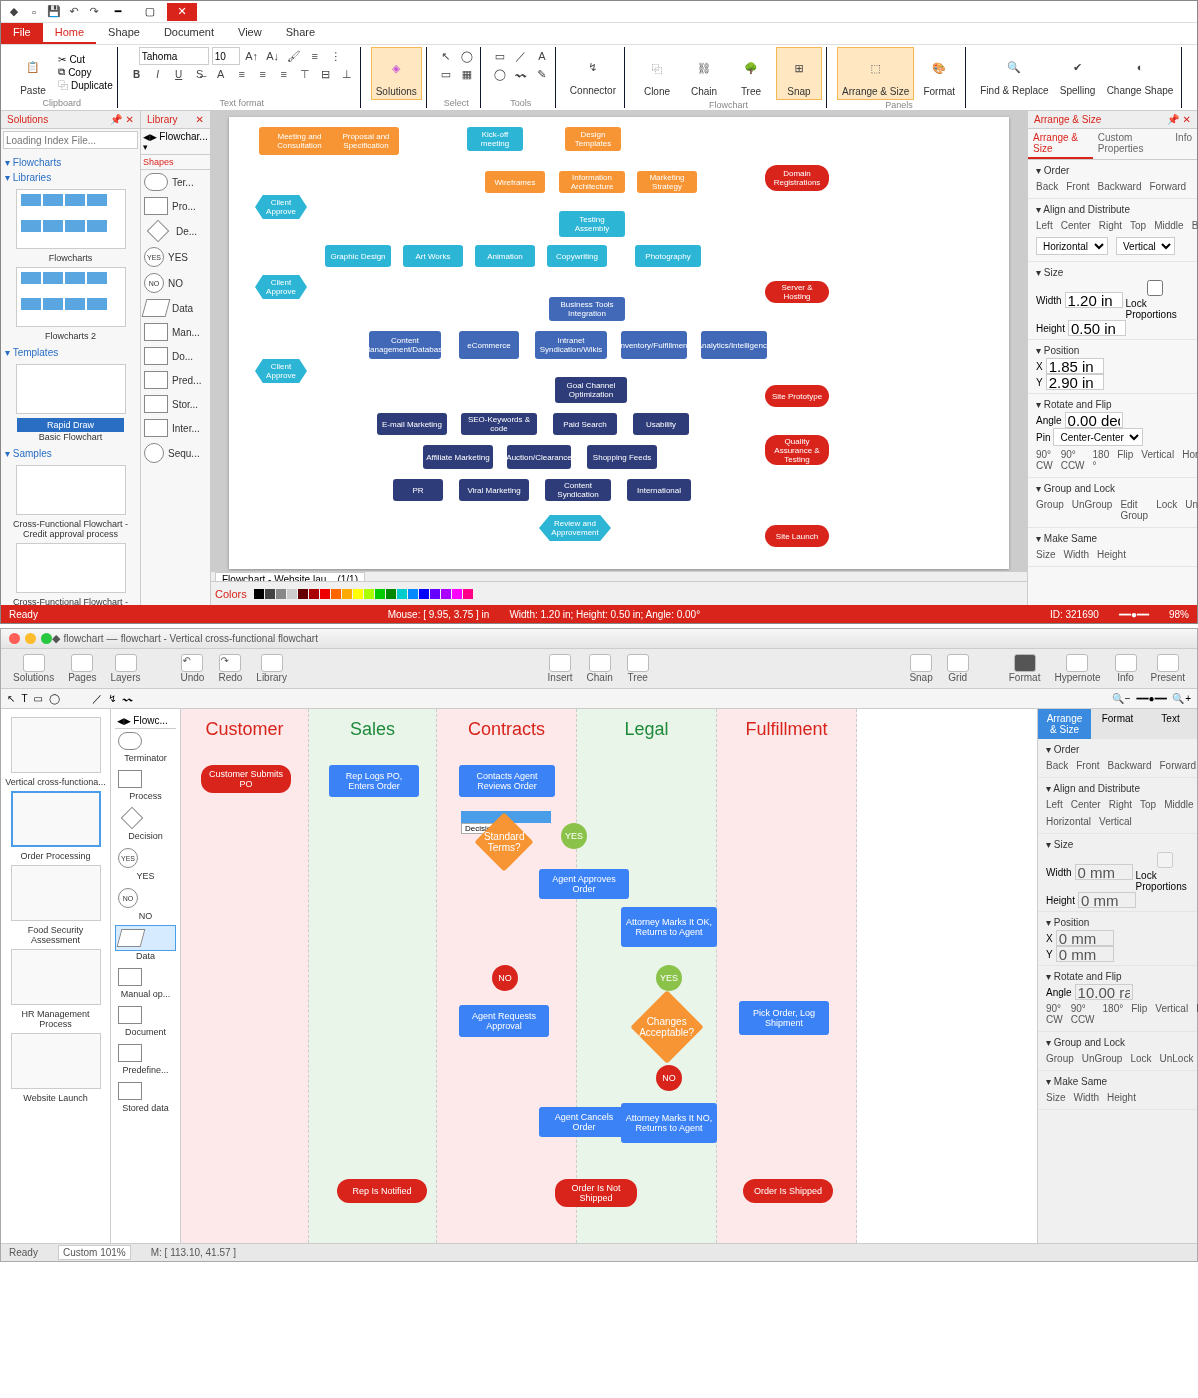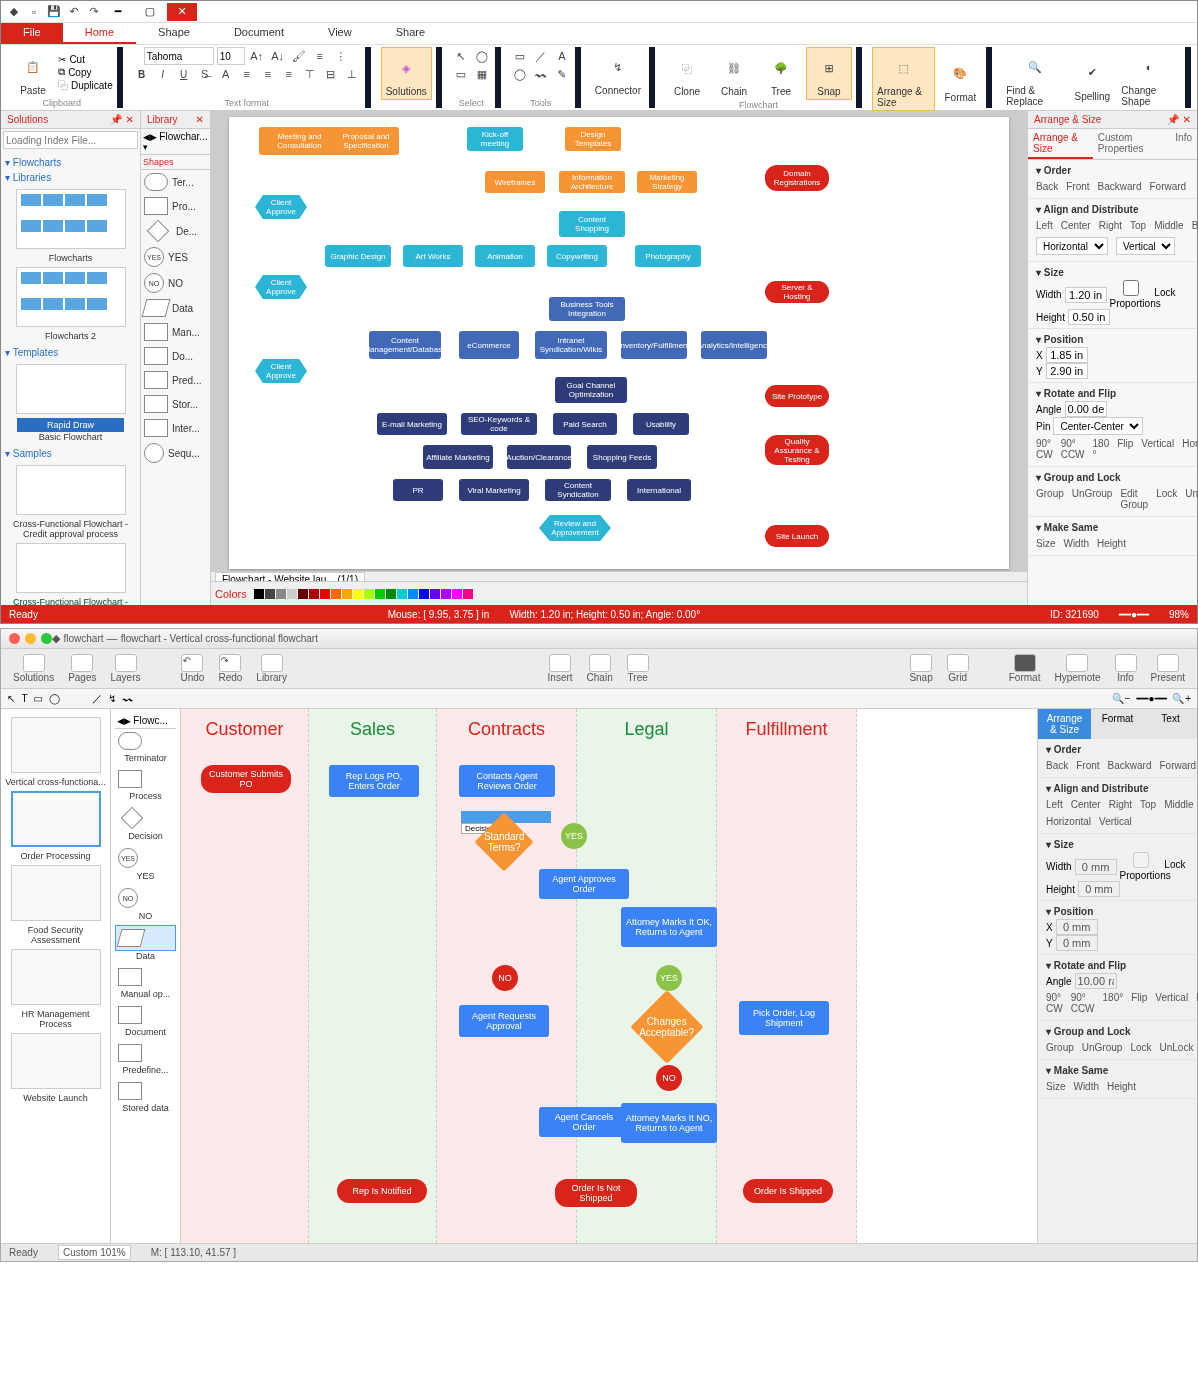--- a/index.html
+++ b/index.html
@@ -4,25 +4,25 @@
 <style>
 *{box-sizing:border-box;margin:0;padding:0;font-family:Tahoma,Arial,sans-serif;font-size:10px}
 body{background:#fff;width:1198px}
 .win{border:1px solid #888;background:#f0f0f0}
 .titlebar{background:#fff;height:22px;display:flex;align-items:center;padding:0 4px;border-bottom:1px solid #ddd}
 .titlebar .title{flex:1;text-align:center;color:#444;font-size:11px}
 .winbtns{display:flex;gap:2px}
 .winbtn{width:30px;height:18px;display:flex;align-items:center;justify-content:center;font-size:11px}
 .winbtn.close{background:#d9241c;color:#fff}
 .menubar{background:#fff;display:flex;height:22px;border-bottom:1px solid #ddd}
-.menutab{padding:3px 22px;font-size:11px;color:#333}
+.menutab{padding:3px 12px;font-size:11px;color:#333}
 .menutab.file{background:#d9241c;color:#fff}
 .menutab.active{border-bottom:2px solid #d9241c;color:#d9241c}
 .ribbon{background:#fff;height:66px;display:flex;border-bottom:1px solid #ccc;padding:2px 6px;gap:6px}
-.rgroup{display:flex;flex-direction:column;align-items:center;border-right:6px solid #0f172a;padding:0 4px}
+.rgroup{display:flex;flex-direction:column;align-items:center;border-right:1px solid #0f172a;padding:0 4px}
 .rgroup .lbl{font-size:9px;color:#888;margin-top:auto}
 .rrow{display:flex;gap:3px;align-items:center}
 .ricon{width:18px;height:18px;border:1px solid transparent;display:flex;align-items:center;justify-content:center;font-size:11px;color:#444}
 .big{width:36px;height:36px}
 .rbtn{display:flex;flex-direction:column;align-items:center;padding:2px 4px;font-size:9px;color:#333}
 .rbtn.active{background:#ffe7c2;border:1px solid #f5b852}
 .sel{height:18px;font-size:10px;border:1px solid #ccc;background:#fff;padding:0 2px}
 .content{display:flex;height:494px;background:#eee}
 .panel{background:#f7f7f7;border-right:1px solid #ccc;display:flex;flex-direction:column}
 .panelhdr{background:#eee;color:#d9241c;font-size:11px;padding:3px 6px;border-bottom:1px solid #ccc;display:flex;justify-content:space-between}
@@ -46,24 +46,24 @@
 .blue{background:#4169b8}
 .navy{background:#2e3d7a}
 .red{background:#d9241c}
 .sel-node{border:2px dashed #2db5d6}
 .hex{clip-path:polygon(15% 0,85% 0,100% 50%,85% 100%,15% 100%,0 50%)}
 .rpanel{width:170px;background:#f7f7f7;border-left:1px solid #ccc}
 .rtabs{display:flex;font-size:9px;border-bottom:1px solid #ccc}
 .rtab{padding:3px 5px;color:#666}
 .rtab.active{color:#d9241c;border-bottom:2px solid #d9241c}
 .rsec{padding:3px 8px;border-bottom:1px solid #e5e5e5}
-.rsechdr{font-size:10px;font-weight:bold;color:#333;padding:2px 0}
+.rsechdr{font-size:10px;font-weight:normal;color:#333;padding:2px 0}
 .rsecrow{display:flex;gap:8px;padding:3px 0;font-size:9px;color:#555}
 .spinbox{display:flex;align-items:center;gap:3px;font-size:9px}
-.spinbox input{width:42px;height:16px;font-size:11px;border:1px solid #ccc;text-align:center;padding:0 2px}
+.spinbox input{width:58px;height:16px;font-size:15px;border:1px solid #ccc;text-align:left;padding:0 2px}
 .colorbar{height:24px;display:flex;align-items:center;background:#f0f0f0;border-top:1px solid #ccc;padding:0 4px;gap:1px}
 .swatch{width:10px;height:10px}
 .statusbar{background:#d9241c;color:#fff;height:18px;display:flex;align-items:center;padding:0 8px;font-size:10px;gap:20px}
 .statusbar .sp{flex:1}
 
 .mac{margin-top:4px;border:1px solid #aaa;background:#ececec}
 .mactitle{height:20px;display:flex;align-items:center;padding:0 8px;background:linear-gradient(#f7f7f7,#e5e5e5);border-bottom:1px solid #ccc}
 .macbtns{display:flex;gap:5px}
 .macbtn{width:11px;height:11px;border-radius:50%}
 .mactb{height:40px;display:flex;align-items:center;padding:0 8px;gap:6px;border-bottom:1px solid #ccc;background:#ececec}
@@ -374,21 +374,21 @@
     <div class="fcnode orange" style="left:30px;top:10px;width:81px;height:28px">Meeting and Consultation</div>
     <div class="fcnode orange" style="left:104px;top:10px;width:66px;height:28px">Proposal and Specification</div>
     <div class="fcnode cyan" style="left:238px;top:10px;width:56px;height:24px">Kick-off meeting</div>
     <div class="fcnode orange" style="left:336px;top:10px;width:56px;height:24px">Design Templates</div>
 
     <div class="fcnode orange" style="left:256px;top:54px;width:60px;height:22px">Wireframes</div>
     <div class="fcnode orange" style="left:330px;top:54px;width:66px;height:22px">Information Architecture</div>
     <div class="fcnode orange" style="left:408px;top:54px;width:60px;height:22px">Marketing Strategy</div>
     <div class="fcnode cyan hex" style="left:26px;top:78px;width:52px;height:24px">Client Approve</div>
 
-    <div class="fcnode cyan sel-node" style="left:330px;top:94px;width:66px;height:26px">Content Shopping</div>
+    <div class="fcnode cyan sel-node" style="left:330px;top:94px;width:66px;height:26px">Testing Assembly</div>
     <div class="fcnode cyan sel-node" style="left:96px;top:128px;width:66px;height:22px">Graphic Design</div>
     <div class="fcnode cyan sel-node" style="left:174px;top:128px;width:60px;height:22px">Art Works</div>
     <div class="fcnode cyan sel-node" style="left:246px;top:128px;width:60px;height:22px">Animation</div>
     <div class="fcnode cyan sel-node" style="left:318px;top:128px;width:60px;height:22px">Copywriting</div>
     <div class="fcnode cyan sel-node" style="left:406px;top:128px;width:66px;height:22px">Photography</div>
     <div class="fcnode cyan hex" style="left:26px;top:158px;width:52px;height:24px">Client Approve</div>
 
     <div class="fcnode blue" style="left:320px;top:180px;width:76px;height:24px">Business Tools Integration</div>
     <div class="fcnode blue" style="left:140px;top:214px;width:72px;height:28px">Content Management/Database</div>
     <div class="fcnode blue" style="left:230px;top:214px;width:60px;height:28px">eCommerce</div>

